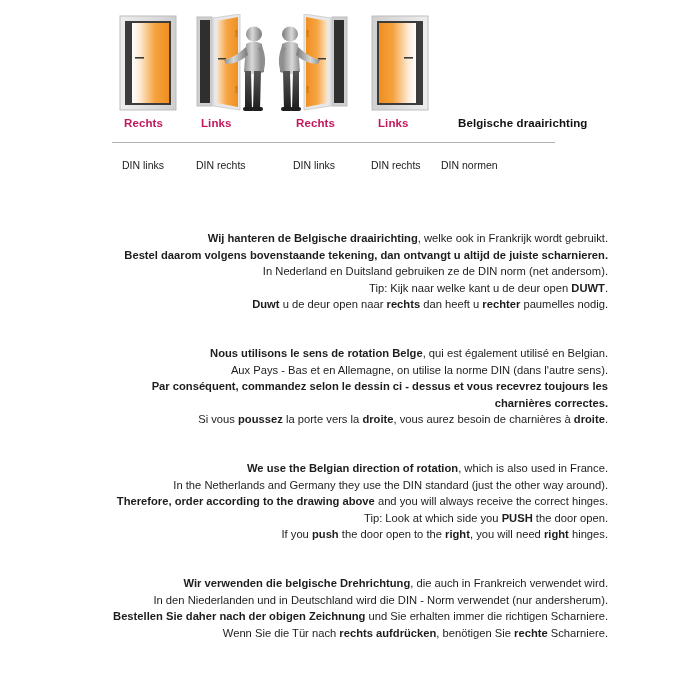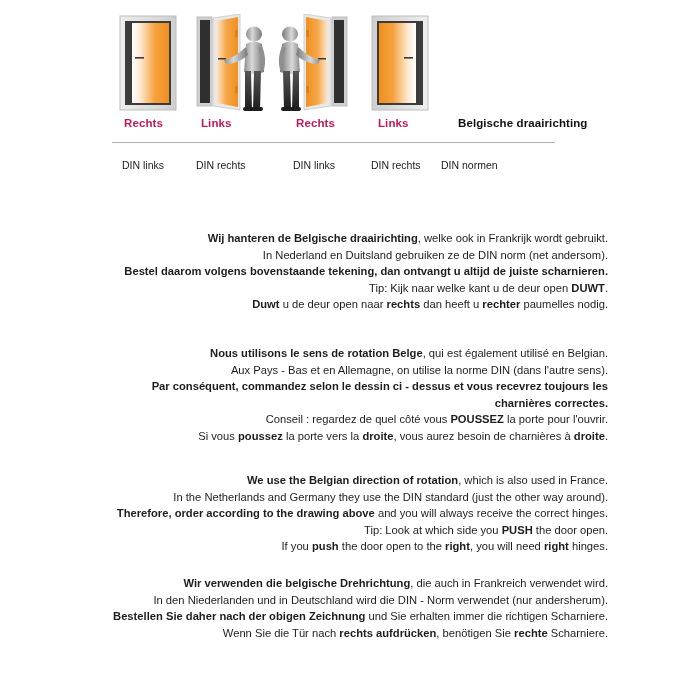--- a/index.html
+++ b/index.html
@@ -218,33 +218,32 @@
     <span class="din" style="left:122px;">DIN links</span>
     <span class="din" style="left:196px;">DIN rechts</span>
     <span class="din" style="left:293px;">DIN links</span>
     <span class="din" style="left:371px;">DIN  rechts</span>
     <span class="din strong" style="left:441px;">DIN normen</span>
   </div>
 </div>
 
 <div class="para" style="top:230px;">
     <div class="line"><b>Wij hanteren de Belgische draairichting</b><span>, welke ook in Frankrijk wordt gebruikt.</span></div>
+    <div class="line"><b>Bestel daarom volgens bovenstaande tekening, dan ontvangt u altijd de juiste scharnieren.</b></div>
     <div class="line"><span>In Nederland en Duitsland gebruiken ze de DIN norm (net andersom).</span></div>
-    <div class="line"><b>Bestel daarom volgens bovenstaande tekening, dan ontvangt u altijd de juiste scharnieren.</b></div>
     <div class="line"><span>Tip: Kijk naar welke kant u de deur open </span><b>DUWT</b><span>.</span></div>
     <div class="line"><b>Duwt</b><span> u de deur open naar </span><b>rechts</b><span> dan heeft u </span><b>rechter</b><span> paumelles nodig.</span></div>
   </div>
 <div class="para" style="top:345px;">
     <div class="line"><b>Nous utilisons le sens de rotation Belge</b><span>, qui est également utilisé en Belgian.</span></div>
     <div class="line"><span>Aux Pays - Bas et en Allemagne, on utilise la norme DIN (dans l'autre sens).</span></div>
     <div class="line"><b>Par conséquent, commandez selon le dessin ci - dessus et vous recevrez toujours les charnières correctes.</b></div>
-    <div class="line"><span>Conseil : regardez de quel côté vous </span><b>POUSSEZ</b><span> la porte pour l'ouvrir.</span></div>
     <div class="line"><span>Si vous </span><b>poussez</b><span> la porte vers la </span><b>droite</b><span>, vous aurez besoin de charnières à </span><b>droite</b><span>.</span></div>
   </div>
-<div class="para" style="top:472px;">
+<div class="para" style="top:460px;">
     <div class="line"><b>We use the Belgian direction of rotation</b><span>, which is also used in France.</span></div>
     <div class="line"><span>In the Netherlands and Germany they use the DIN standard (just the other way around).</span></div>
     <div class="line"><b>Therefore, order according to the drawing above</b><span> and you will always receive the correct hinges.</span></div>
     <div class="line"><span>Tip: Look at which side you </span><b>PUSH</b><span> the door open.</span></div>
     <div class="line"><span>If you </span><b>push</b><span> the door open to the </span><b>right</b><span>, you will need </span><b>right</b><span> hinges.</span></div>
   </div>
 <div class="para" style="top:575px;">
     <div class="line"><b>Wir verwenden die belgische Drehrichtung</b><span>, die auch in Frankreich verwendet wird.</span></div>
     <div class="line"><span>In den Niederlanden und in Deutschland wird die DIN - Norm verwendet (nur andersherum).</span></div>
     <div class="line"><b>Bestellen Sie daher nach der obigen Zeichnung</b><span> und Sie erhalten immer die richtigen Scharniere.</span></div>

